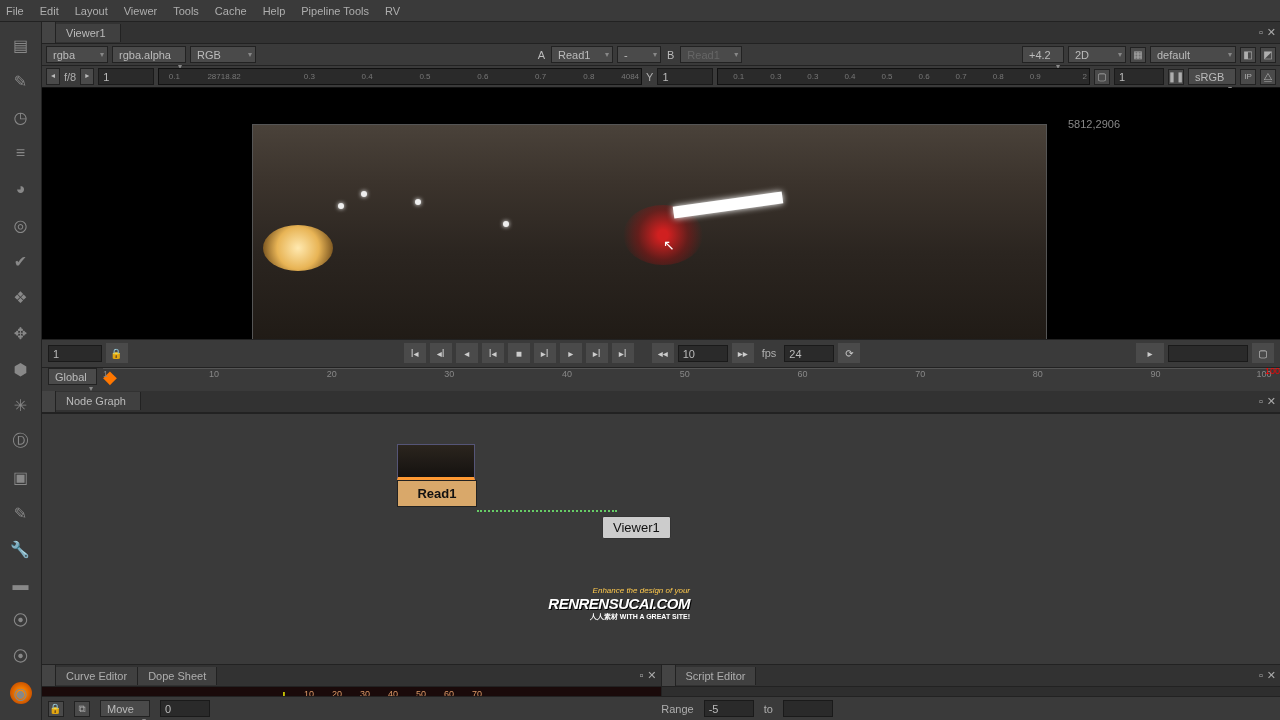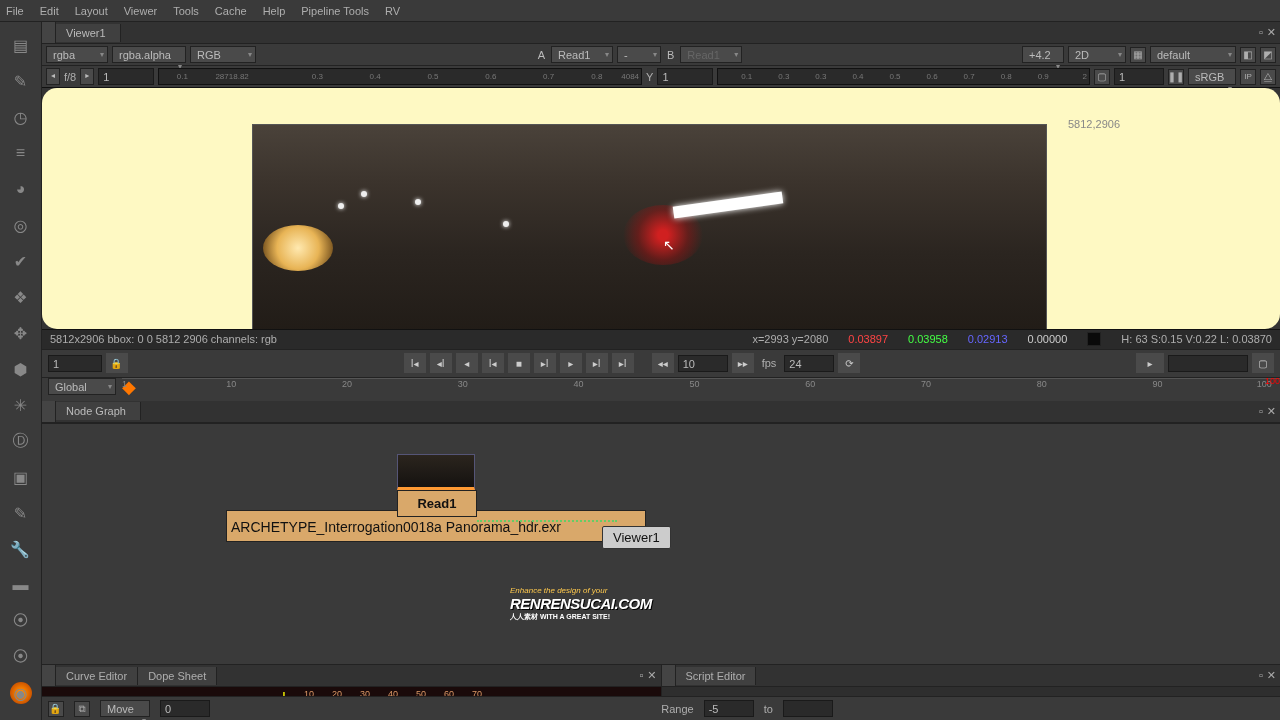--- a/index.html
+++ b/index.html
@@ -15,22 +15,22 @@
 .tab { padding: 3px 14px 3px 10px; background: #404040; color: #bbb; border-right: 1px solid #222; font-size: 11px; }
 .close-x { margin-left: auto; padding-right: 4px; color: #aaa; display: flex; gap: 4px; }
 .viewer-controls { background: #3a3a3a; height: 22px; display: flex; align-items: center; padding: 0 4px; gap: 4px; border-bottom: 1px solid #222; }
 .dropdown { background: #4a4a4a; border: 1px solid #222; padding: 2px 16px 2px 6px; position: relative; color: #bbb; height: 17px; line-height: 12px; }
 .dropdown::after { content: "▾"; position: absolute; right: 3px; font-size: 8px; color: #888; }
 .viewer-controls .input-label { color: #bbb; padding: 0 2px; }
 .input-box { background: #2a2a2a; border: 1px solid #1a1a1a; padding: 2px 4px; color: #bbb; height: 17px; min-width: 50px; }
 .viewer-row2 { background: #3a3a3a; height: 22px; display: flex; align-items: center; padding: 0 4px; gap: 4px; border-bottom: 1px solid #111; }
 .arrowbtn { background: #4a4a4a; border: 1px solid #222; width: 14px; height: 17px; text-align: center; line-height: 13px; font-size: 8px; color: #bbb; }
 .minislider { flex: 1; height: 17px; background: #2a2a2a; position: relative; border: 1px solid #111; }
-.minislider .lbl { position: absolute; top: 3px; font-size: 8px; color: #777; margin-left: 8px; }
-.viewport { flex: 1; background: #fef9c3; position: relative; overflow: hidden; border-radius: 15px; }
+.minislider .lbl { position: absolute; top: 3px; font-size: 8px; color: #777; }
+.viewport { flex: 1; background: #000000; position: relative; overflow: hidden; }
 .image-area { position: absolute; left: 210px; top: 36px; width: 795px; height: 235px; border: 1px solid #555; background: linear-gradient(180deg,#4a423a 0%,#3b332c 25%,#2b2520 55%,#1e1914 100%); overflow: hidden; }
 .lamp { position: absolute; border-radius: 50%; background: radial-gradient(circle,#ffe9b0 0%,#e8b455 50%,#7a5520 85%); }
 .spot { position: absolute; width: 6px; height: 6px; border-radius: 50%; background: #eee; box-shadow: 0 0 4px #fff; }
 .redglow { position: absolute; width: 80px; height: 60px; border-radius: 50%; background: radial-gradient(circle,#d02020 10%,rgba(150,20,20,0.5) 50%,transparent 80%); }
 .tubelight { position: absolute; width: 110px; height: 12px; background: #fff; transform: rotate(-8deg); box-shadow: 0 0 6px #fff; }
 .cursor-arrow { position: absolute; color: #fff; font-size: 14px; }
 .dim-label { position: absolute; right: 160px; top: 30px; color: #888; font-size: 11px; }
 .infobar { height: 20px; background: #2a2a2a; display: flex; align-items: center; padding: 0 8px; gap: 20px; border-top: 1px solid #111; }
 .playbar { height: 28px; background: #3a3a3a; display: flex; align-items: center; padding: 0 6px; gap: 4px; border-top: 1px solid #222; }
 .playbtn { width: 22px; height: 20px; background: #4a4a4a; display: flex; align-items: center; justify-content: center; font-size: 10px; color: #ccc; }
@@ -47,21 +47,21 @@
 .viewer-node { position: absolute; left: 560px; top: 102px; background: #ccc; color: #111; padding: 3px 10px; border: 1px solid #333; border-radius: 2px; font-size: 13px; }
 .node-wire { position: absolute; left: 435px; top: 96px; width: 140px; border-top: 2px dotted #6c6; }
 .dual { display: flex; height: 56px; border-top: 1px solid #222; }
 .dual .pane { flex: 1; display: flex; flex-direction: column; }
 .pane-tabs { height: 22px; background: #323232; display: flex; align-items: center; border-bottom: 1px solid #222; }
 .tab2 { padding: 3px 10px; background: #404040; border-right: 1px solid #222; }
 .pane-body { flex: 1; background: #2e2e2e; padding: 2px 4px; display: flex; align-items: center; gap: 6px; position: relative; }
 .darkstrip { position: absolute; left: 0; right: 0; top: 0; height: 20px; background: #1a0a0a; }
 .mini-ruler { position: absolute; left: 240px; top: 2px; height: 12px; display: flex; gap: 18px; }
 .mini-ruler span { font-size: 9px; }
-.watermark { position: absolute; left: 510px; top: 586px; width: 180px; height: 44px; pointer-events: none; text-align: left; }
+.watermark { position: absolute; left: 510px; top: 586px; width: 180px; height: 44px; pointer-events: none; text-align: right; }
 .watermark .a { color: #ffc94d; font-size: 8px; font-style: italic; }
 .watermark .b { color: #fff; font-size: 15px; font-weight: bold; font-style: italic; letter-spacing: -0.5px; text-shadow: 1px 1px 0 #000; }
 .watermark .c { color: #fff; font-size: 7px; font-weight: bold; }
 .sq { width: 16px; height: 16px; background: #4a4a4a; border: 1px solid #222; display: inline-flex; align-items: center; justify-content: center; font-size: 10px; }
 .bottom-bar { position: absolute; bottom: 0; left: 0; right: 0; height: 24px; background: #3a3a3a; border-top: 1px solid #222; display: flex; align-items: center; padding: 0 6px; gap: 10px; }
 </style>
 </head>
 <body>
 
 <div class="menubar">
@@ -173,30 +173,20 @@
       <div class="spot" style="left:85px;top:78px"></div>
       <div class="spot" style="left:108px;top:66px"></div>
       <div class="spot" style="left:162px;top:74px"></div>
       <div class="spot" style="left:250px;top:96px"></div>
       <div class="redglow" style="left:370px;top:80px"></div>
       <div class="tubelight" style="left:420px;top:74px"></div>
       <div class="cursor-arrow" style="left:410px;top:112px">↖</div>
     </div>
   </div>
 
-  <div class="infobar">
-    <span>5812x2906 bbox: 0 0 5812 2906 channels: rgb</span>
-    <span style="margin-left:auto">x=2993 y=2080</span>
-    <span style="color:#ff4444">0.03897</span>
-    <span style="color:#44ff44">0.03958</span>
-    <span style="color:#6666ff">0.02913</span>
-    <span style="color:#ccc">0.00000</span>
-    <span class="sq" style="background:#0a0a0a;width:14px;height:14px"></span>
-    <span>H: 63 S:0.15 V:0.22  L: 0.03870</span>
-  </div>
 
   <div class="playbar">
     <div class="input-box" style="width:54px">1</div>
     <div class="playbtn">🔒</div>
     <div style="flex:1"></div>
     <div class="playbtn">I◂</div>
     <div class="playbtn">◂I</div>
     <div class="playbtn">◂</div>
     <div class="playbtn">I◂</div>
     <div class="playbtn">■</div>
@@ -211,21 +201,21 @@
     <span style="padding:0 4px">fps</span>
     <div class="input-box" style="width:36px">24</div>
     <div class="playbtn">⟳</div>
     <div style="flex:1"></div>
     <div class="playbtn" style="width:28px">▸</div>
     <div class="input-box" style="width:80px"></div>
     <div class="playbtn">▢</div>
   </div>
 
   <div class="timeline">
-    <div class="dropdown" style="width:68px">Global</div>
+    <div class="dropdown" style="width:49px">Global</div>
     <div class="tl-ruler">
       <div class="tl-cursor">◆</div>
       <span class="t" style="left:0%">1</span>
       <span class="t" style="left:9%">10</span>
       <span class="t" style="left:19%">20</span>
       <span class="t" style="left:29%">30</span>
       <span class="t" style="left:39%">40</span>
       <span class="t" style="left:49%">50</span>
       <span class="t" style="left:59%">60</span>
       <span class="t" style="left:69%">70</span>
@@ -239,21 +229,20 @@
   <div class="tab-bar">
     <div class="tab-handle"></div>
     <div class="tab">Node Graph</div>
     <div class="close-x">
         <span>▫</span>
         <span>✕</span>
       </div>
   </div>
 
   <div class="nodegraph">
-    <div class="read-ext">ARCHETYPE_Interrogation0018a Panorama_hdr.exr</div>
     <div class="read-node">
       <div class="read-thumb"></div>
       <div class="read-body">Read1</div>
     </div>
     <div class="node-wire"></div>
     <div class="viewer-node">Viewer1</div>
   </div>
 
   <div class="dual">
     <div class="pane">

